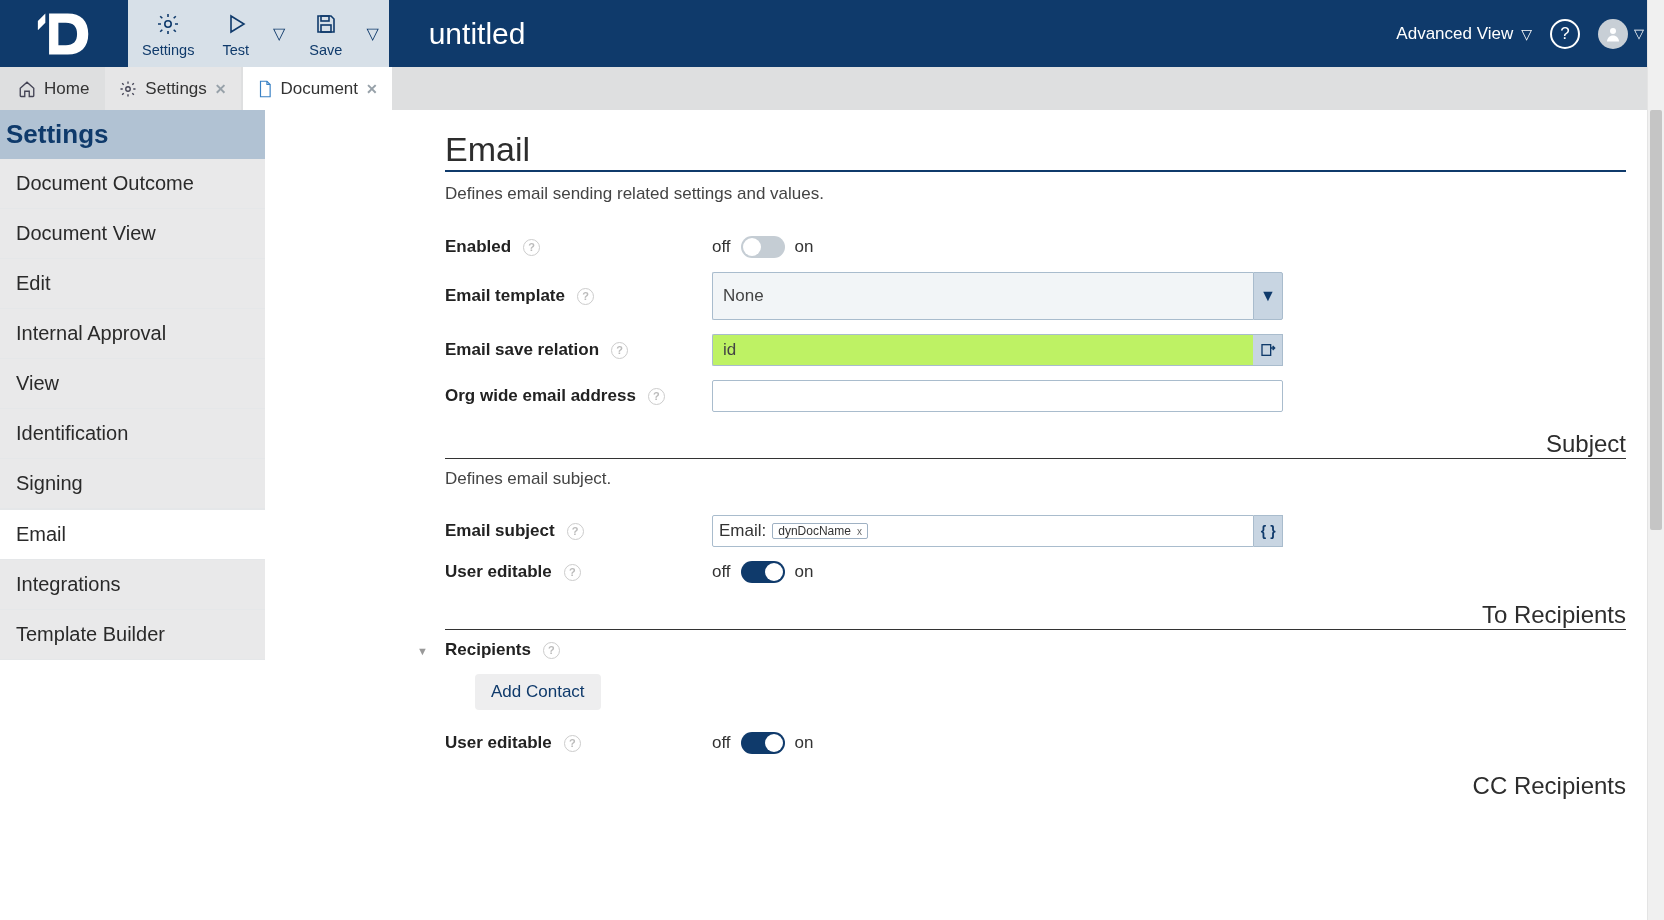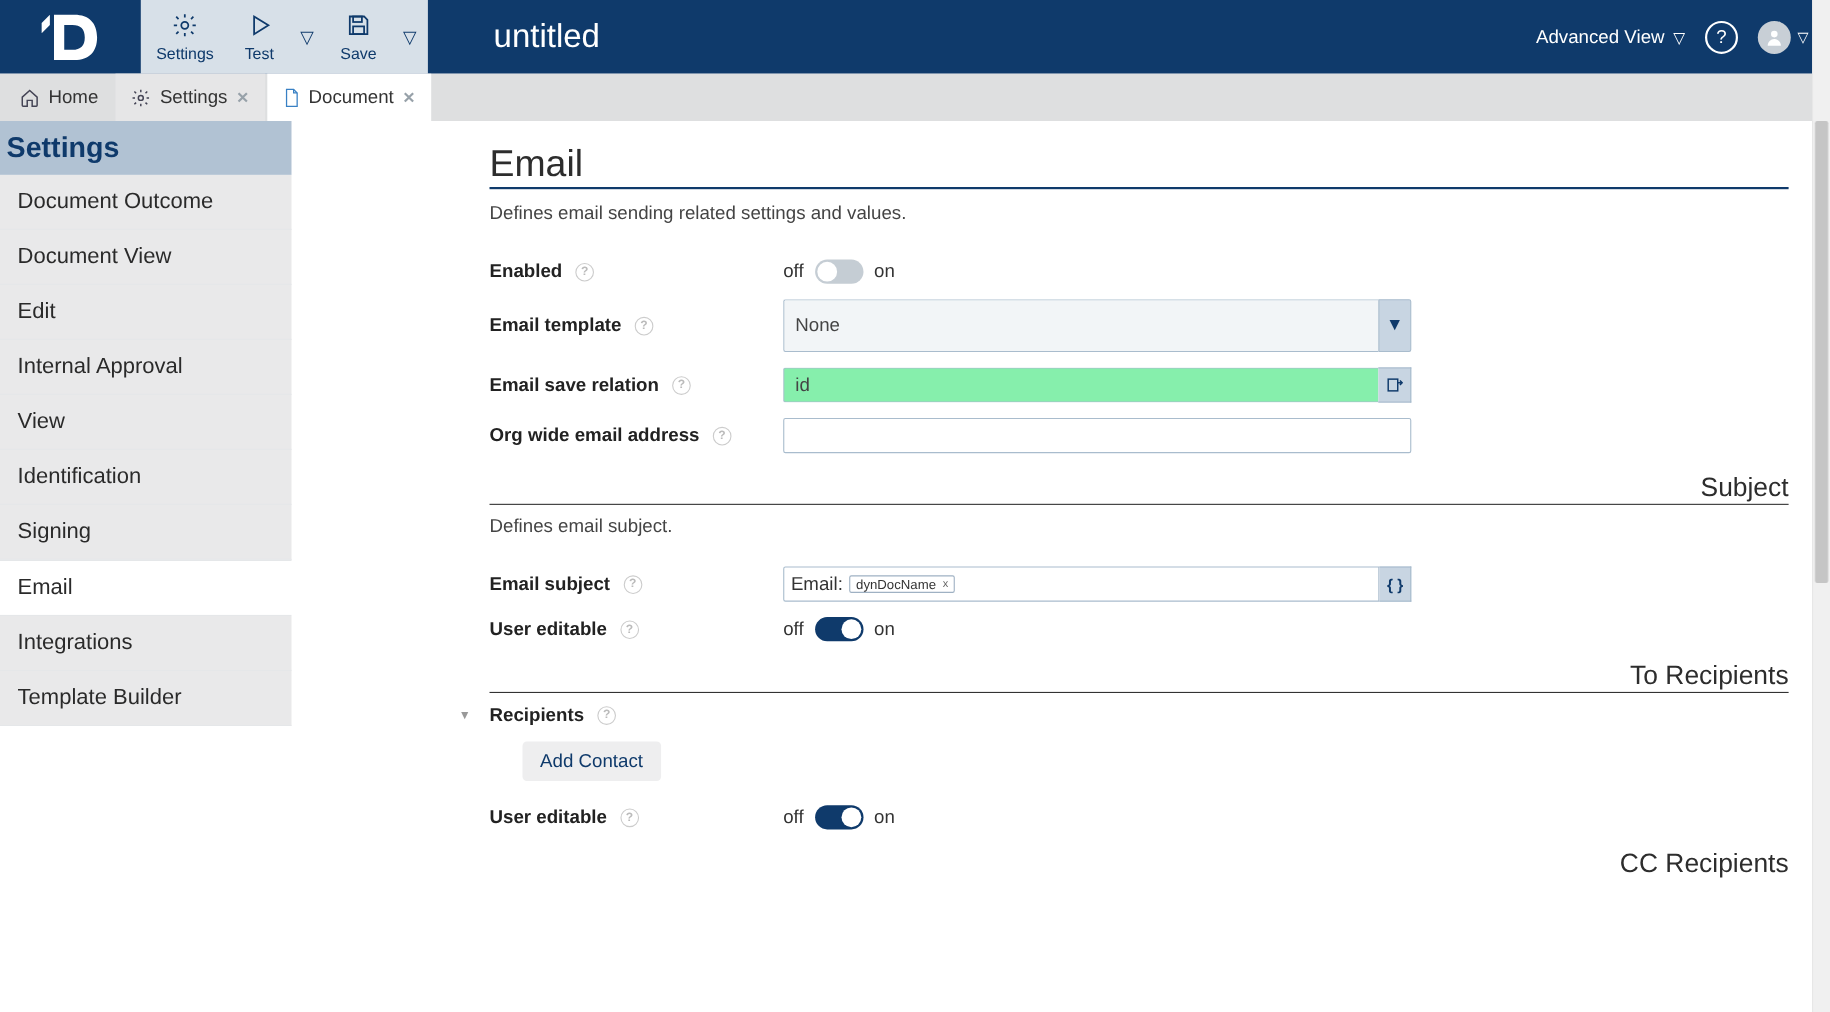--- a/index.html
+++ b/index.html
@@ -8,21 +8,21 @@
 
 .topbar { display: flex; align-items: stretch; background: #0f3a6b; height: 67px; color: #fff; }
 .logo { display:flex;align-items:center;justify-content:center;width:128px;height:67px; }
 .logo svg { width:56px;height:46px;fill:#fff;}
 .toolbar-group { display:flex;align-items:stretch;background:#d7e0e8; }
 .tool-btn { display:flex;flex-direction:column;align-items:center;justify-content:center;padding:6px 14px 4px;color:#0f3a6b;font-size:14.5px;cursor:pointer;position:relative; }
 .tool-btn .icon { color:#0f3a6b;}
 .tool-btn span.label { margin-top:3px; color:#0f3a6b; }
 .tool-split { display:flex;align-items:center;}
 .tool-caret { display:flex;align-items:center;justify-content:center;padding:0 10px;color:#0f3a6b;cursor:pointer;height:100%;}
-.title-area { display:flex;align-items:center;flex:1;padding-left:60px; }
+.title-area { display:flex;align-items:center;flex:1;padding-left:40px; }
 .title-area span { font-size:30px;color:#fff;font-weight:400;}
 .right-tools { display:flex;align-items:center;gap:18px;padding-right:20px;}
 .adv-view { display:flex;align-items:center;gap:8px;color:#fff;font-size:17px;cursor:pointer;}
 .circle-btn { width:30px;height:30px;border:2px solid #fff;border-radius:50%;display:flex;align-items:center;justify-content:center;color:#fff;cursor:pointer;font-size:17px;}
 .avatar-wrap { display:flex;align-items:center;gap:6px;}
 .avatar { width:30px;height:30px;border-radius:50%;background:#c8cfd6;display:flex;align-items:center;justify-content:center;}
 .avatar svg { width:18px;height:18px;fill:#fff;}
 .caret-dn { font-size:13px;color:#fff;}
 .white-caret { font-size:14px;color:#fff;}
 
@@ -55,21 +55,21 @@
 .toggle { width:44px;height:22px;background:#c5cdd4;border-radius:11px;position:relative;cursor:pointer;}
 .toggle .knob { position:absolute;width:18px;height:18px;border-radius:50%;background:#fff;top:2px;left:2px;transition:left .1s;}
 .toggle.on { background:#0f3a6b;}
 .toggle.on .knob { left:24px;}
 
 
 .dropdown { display:flex;width:100%;max-width:571px;height:48px;}
 .dropdown input { flex:1;border:1px solid #a9bccd;border-right:none;background:#f2f5f7;padding:0 10px;font-size:17px;color:#444;border-top-left-radius:2px;border-bottom-left-radius:2px;}
 .dropdown .dd-btn { width:30px;background:#c8d5e2;border:1px solid #a9bccd;border-top-right-radius:2px;border-bottom-right-radius:2px;display:flex;align-items:center;justify-content:center;color:#0f3a6b;cursor:pointer;}
 .textbox { display:flex;width:100%;max-width:571px;height:32px;}
-.textbox input { flex:1;border:1px solid #a9bccd;padding:0 10px;font-size:17px;color:#444;border-radius:2px;background:#86efac;}
+.textbox input { flex:1;border:1px solid #a9bccd;padding:0 10px;font-size:17px;color:#444;border-radius:2px;background:#bef264;}
 .textbox .aux { width:30px;background:#c8d5e2;border:1px solid #a9bccd;border-left:none;display:flex;align-items:center;justify-content:center;cursor:pointer;}
 .textbox.with-aux input { border-right:none;border-top-right-radius:0;border-bottom-right-radius:0;}
 .plain-input { width:100%;max-width:571px;height:32px;border:1px solid #a9bccd;padding:0 10px;font-size:17px;border-radius:2px;}
 
 .sub-title { font-size:24px;color:#2d2d2d;border-bottom:1px solid #333;margin-top:18px;margin-bottom:10px;font-weight:400;text-align:right;}
 .sub-desc { font-size:17px;color:#444;margin-bottom:26px;}
 
 .tag-input { display:flex;align-items:center;width:100%;max-width:571px;height:32px;border:1px solid #a9bccd;border-radius:2px;padding:0 6px;gap:6px;background:#fff;}
 .tag-input .prefix { font-size:17px;color:#333;}
 .chip { border:1px solid #9fb1c3;border-radius:2px;padding:0px 5px;font-size:12px;color:#333;display:flex;align-items:center;gap:6px;background:#fff;}

